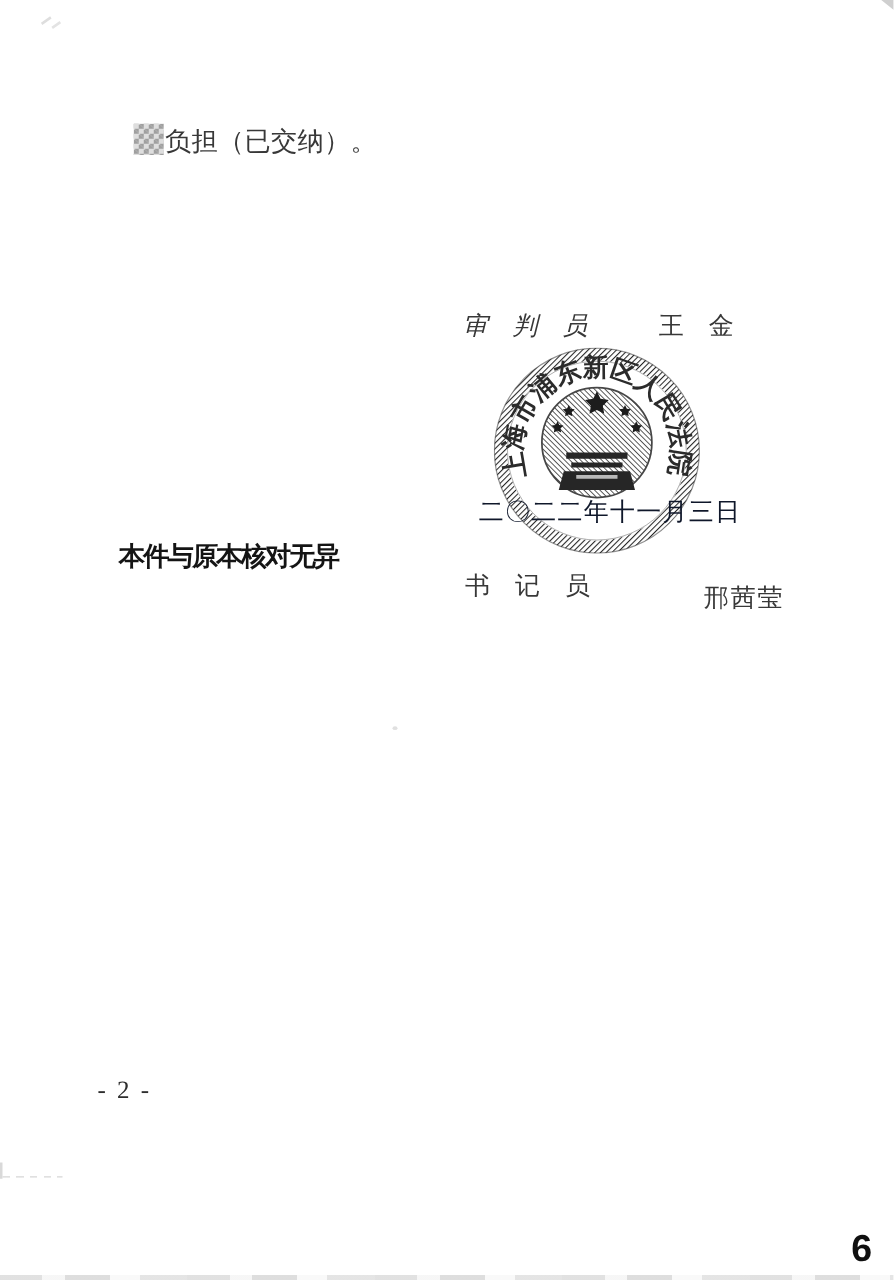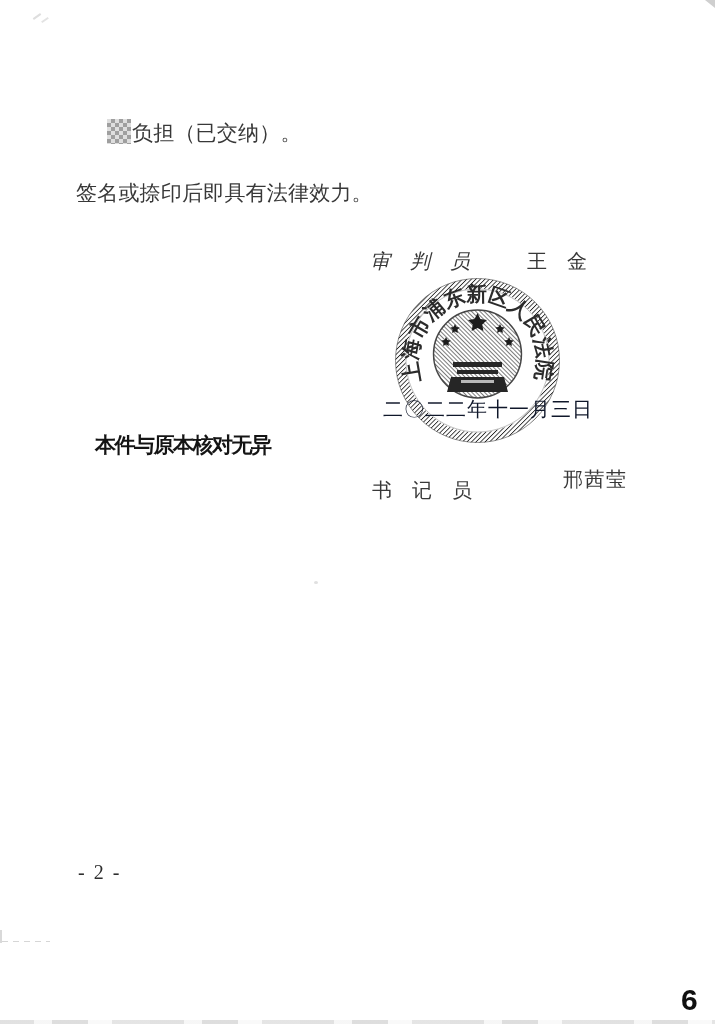--- a/index.html
+++ b/index.html
@@ -66,26 +66,25 @@
 <div class="page">
 
   <div class="art art-tl-1"></div>
   <div class="art art-tl-2"></div>
   <div class="art art-tr"></div>
   <div class="art art-bl-tick"></div>
   <div class="art art-bl-dash"></div>
   <div class="art art-speck"></div>
   <div class="art bottom-edge"></div>
 
-  <div class="abs cn" style="left:75px; top:119px;padding-left:32px;">
+  <div class="abs cn" style="left:75px; top:99px;padding-left:32px;">
     <span class="redacted"></span><span>负担（已交纳）。</span>
   </div>
 
 
-  <div class="abs cn" style="left:76px; top:180px;">签名或捺印后即具有法律效力。</div>
 
 
   <div class="abs sig" style="left:370px; top:249px;font-style:italic;">审　判　员</div>
   <div class="abs sig" style="left:527px; top:249px;">王　金</div>
 
   <svg class="abs seal-box" viewBox="0 0 165 165">
     <defs>
       <pattern id="hatchRing" width="3.2" height="3.2" patternUnits="userSpaceOnUse" patternTransform="rotate(45)">
         <line x1="0" y1="0" x2="0" y2="3.2" stroke="#262626" stroke-width="1.7"></line>
       </pattern>
@@ -115,20 +114,20 @@
       <rect x="62" y="92" width="41" height="4" fill="#262626"></rect>
       <path d="M 56 99 L 109 99 L 113 114 L 52 114 Z" fill="#262626"></path>
       <rect x="66" y="102" width="33" height="3" fill="#dedede" opacity="0.8"></rect>
     </g>
   </svg>
 
   <div class="abs date-line" style="left:383px; top:396px;">二〇二二年十一月三日</div>
 
   <div class="abs stamp-bold" style="left:95px; top:431px;">本件与原本核对无异</div>
 
-  <div class="abs sig" style="left:372px; top:478px;text-align:center;">书　记　员</div>
+  <div class="abs sig" style="left:372px; top:457px;text-align:center;">书　记　员</div>
   <div class="abs sig" style="left:563px; top:467px; letter-spacing:1.5px;font-family:Liberation Serif, serif;">邢茜莹</div>
 
   <div class="abs footer-num" style="left:78px; top:861px;">- 2 -</div>
 
   <div class="abs corner-num" style="left:681px; top:983px;">6</div>
 
 </div>
 
 </body></html>

